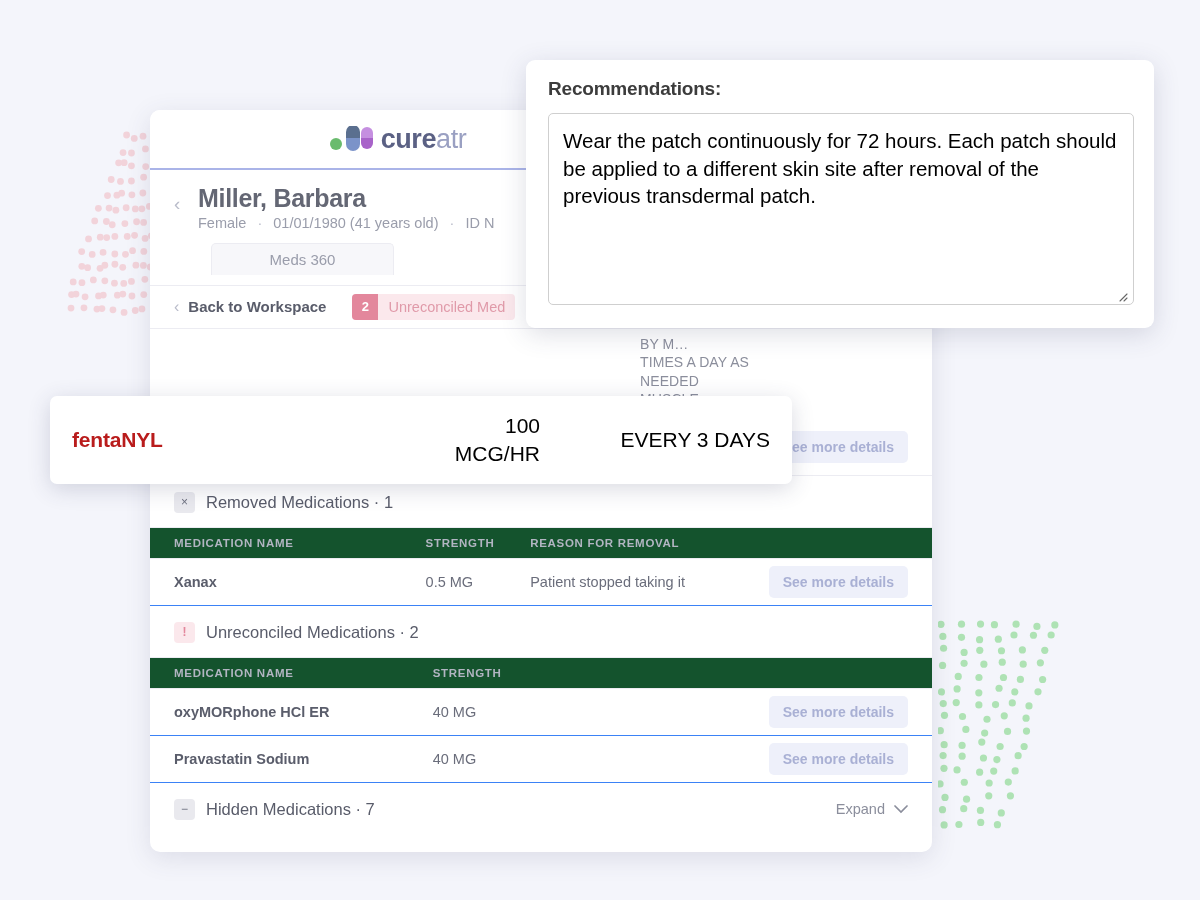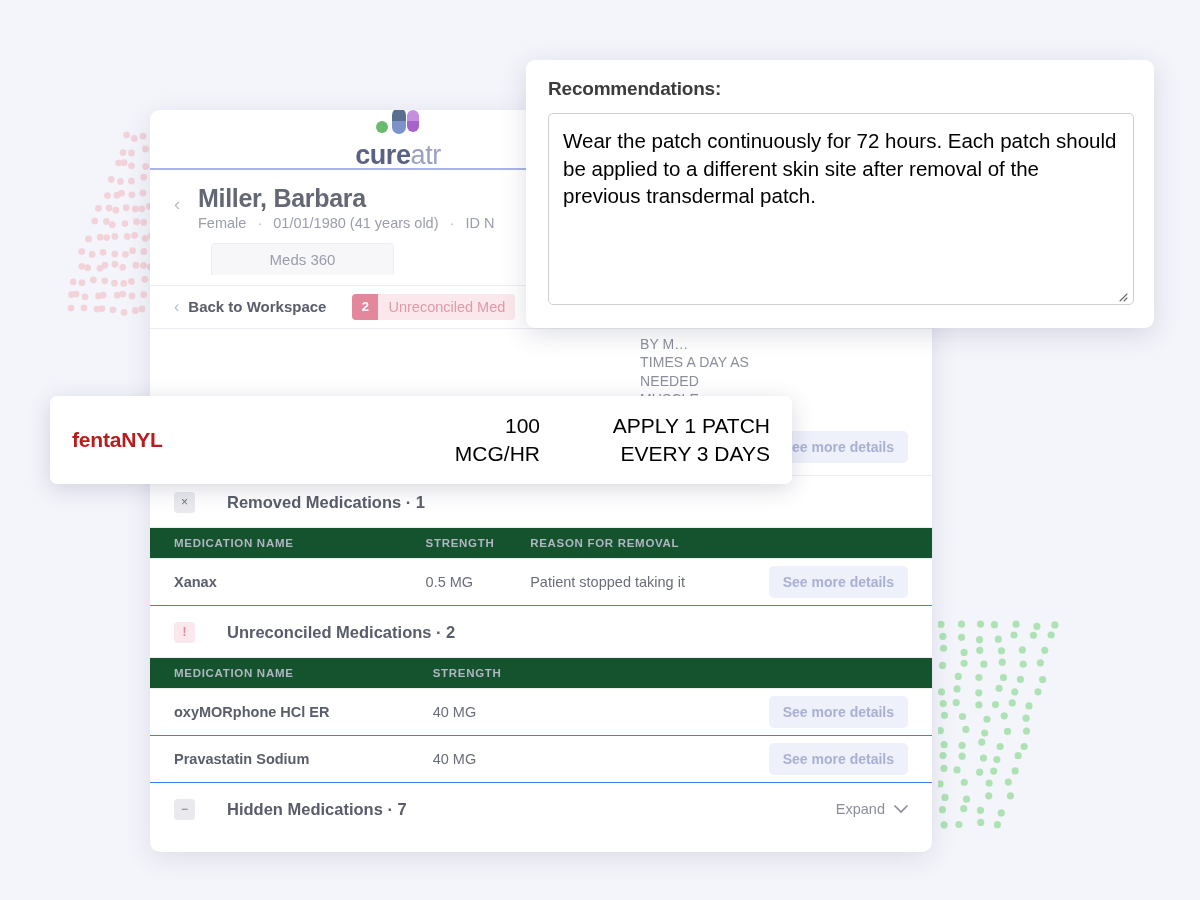--- a/index.html
+++ b/index.html
@@ -45,21 +45,20 @@
     align-items: center;
     justify-content: center;
     border-bottom: 2px solid #aab4e8;
     background: #fff;
   }
   #brand-lockup {
     display: flex;
     align-items: center;
     gap: 7px;
     transform: translateX(-143px);
-    flex-direction: column;
   }
   .logo-mark { display: block; }
   .wordmark {
     font-size: 27px;
     letter-spacing: -0.4px;
     line-height: 1;
   }
   .wm-cure { font-weight: bold; color: #5b6184; }
   .wm-atr  { font-weight: normal; color: #9aa0c2; }
 
@@ -200,23 +199,22 @@
     justify-content: center;
     font-size: 12px;
     line-height: 1;
     flex: none;
   }
   .section-icon.removed  { background: #e9e9ee; color: #6f7281; }
   .section-icon.alert    { background: #fbe8ec; color: #e3879c; font-weight: bold; }
   .section-icon.hidden   { background: #e9e9ee; color: #6f7281; }
   .section-title {
     font-size: 16.5px;
-    font-weight: bold;
+    font-weight: normal;
     color: #595c6a;
-    margin-left: 21px;
   }
 
   
   .med-table { width: 100%; border-collapse: collapse; }
   .med-table thead th {
     background: #14532d;
     border-top: 1px solid #ececf2;
     border-bottom: 1px solid #ececf2;
     font-size: 11.5px;
     letter-spacing: 0.7px;
@@ -692,21 +690,20 @@
   </div>
 </div>
 
 <div id="fentanyl-card">
   <div id="fentanyl-name">fentaNYL</div>
   <div id="fentanyl-strength">
     <div>100</div>
     <div>MCG/HR</div>
   </div>
   <div id="fentanyl-sig">
-    <div>APPLY 1 PATCH</div>
     <div>EVERY 3 DAYS</div>
   </div>
 </div>
 
 <div id="recommendations-card">
   <div id="recommendations-label">Recommendations:</div>
   <textarea id="recommendations-textarea" placeholder="Enter recommendations" style="">Wear the patch continuously for 72 hours. Each patch should be applied to a different skin site after removal of the previous transdermal patch.</textarea>
   <svg id="textarea-grip" viewBox="0 0 12 12">
     <path d="M11 4 L4 11 M11 8 L8 11" stroke="#666" stroke-width="1.1" fill="none" stroke-linecap="round"></path>
   </svg>

